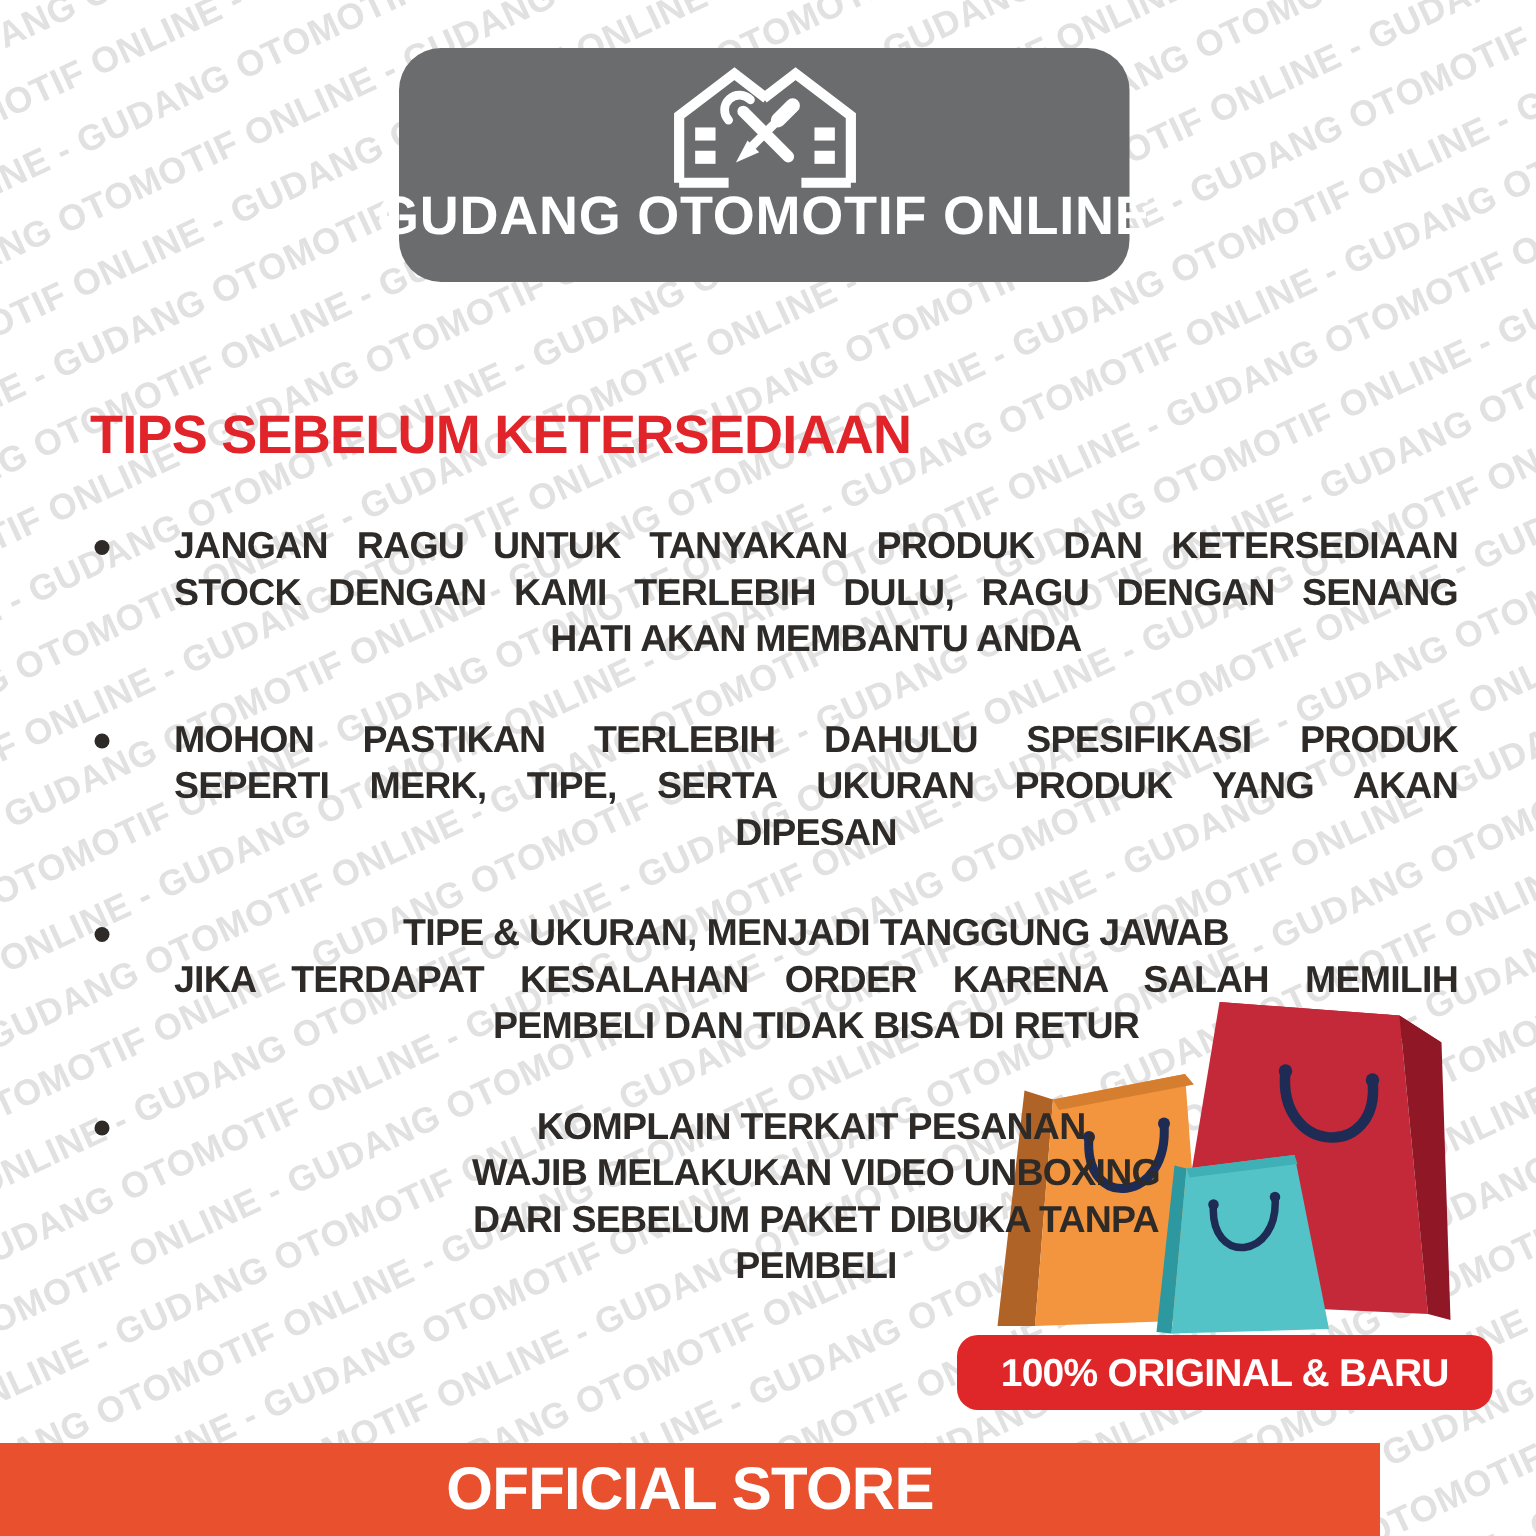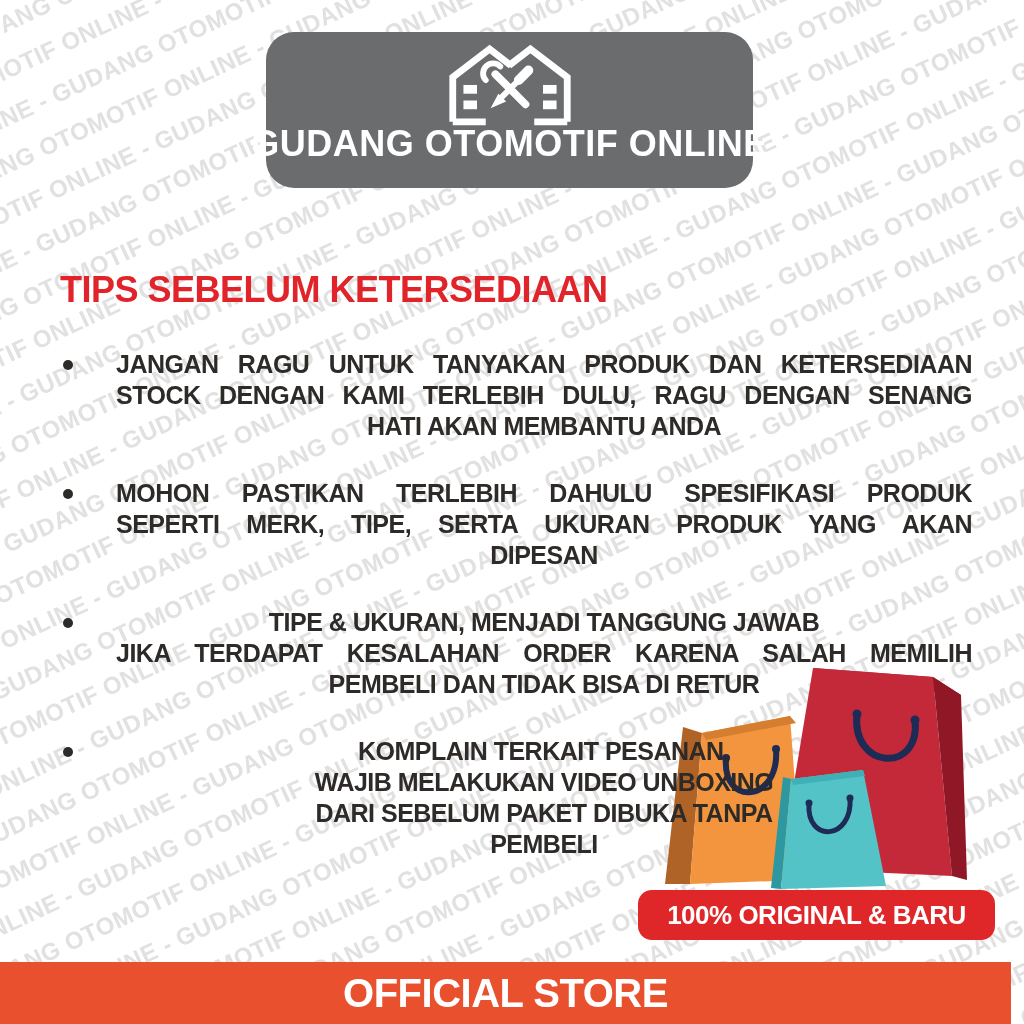--- a/index.html
+++ b/index.html
@@ -58,21 +58,21 @@
   .handle-dot{fill:var(--handle-navy,#1d2b55);}
   
   .badge{
     position:absolute;left:638px;top:890px;width:357px;height:50px;z-index:3;
     background:var(--badge-red,#df2628);border-radius:14px;
     display:flex;align-items:center;justify-content:center;
   }
   .badge-label{color:#ffffff;font-weight:bold;font-size:26px;letter-spacing:-0.5px;white-space:nowrap;}
   
   .footer{
-    position:absolute;left:0;top:962px;width:1011px;height:62px;z-index:3;
+    position:absolute;left:0;top:962px;width:920px;height:62px;z-index:3;
     background:var(--footer-orange,#e8502e);
     display:flex;align-items:center;justify-content:center;
   }
   .footer-label{color:#fff;font-weight:bold;font-size:40px;letter-spacing:-0.5px;white-space:nowrap;}
   
   .house-stroke{stroke:#fff;stroke-width:7;fill:none;}
   .tool-fill{fill:#fff;}
 </style>
 </head>
 <body>

